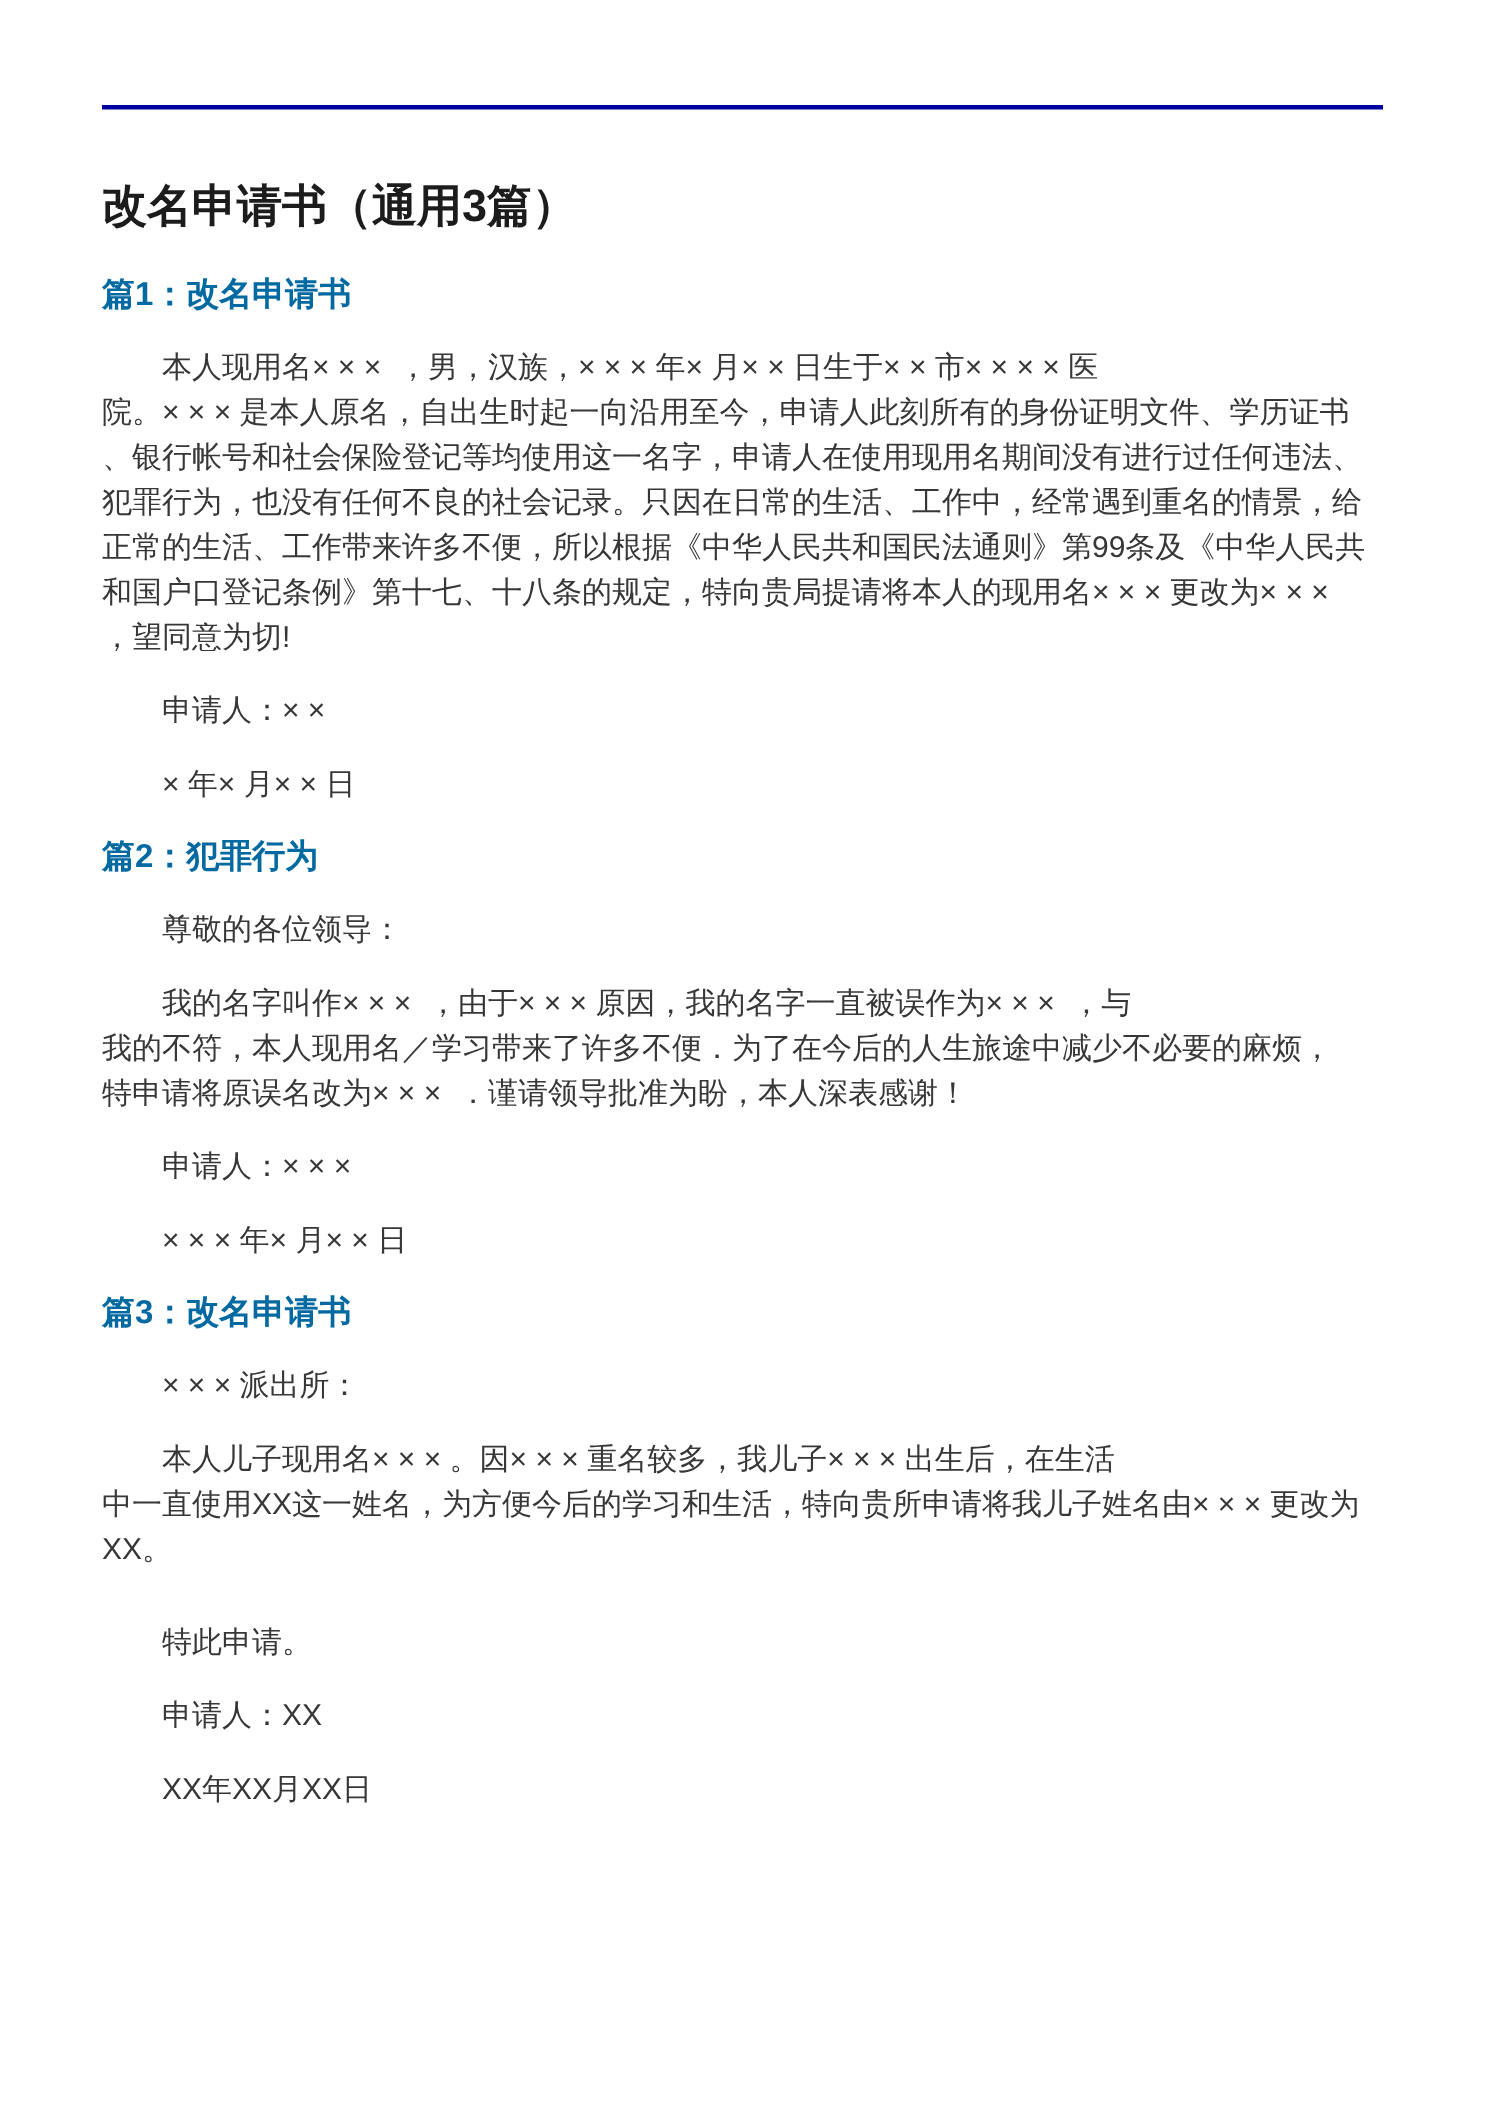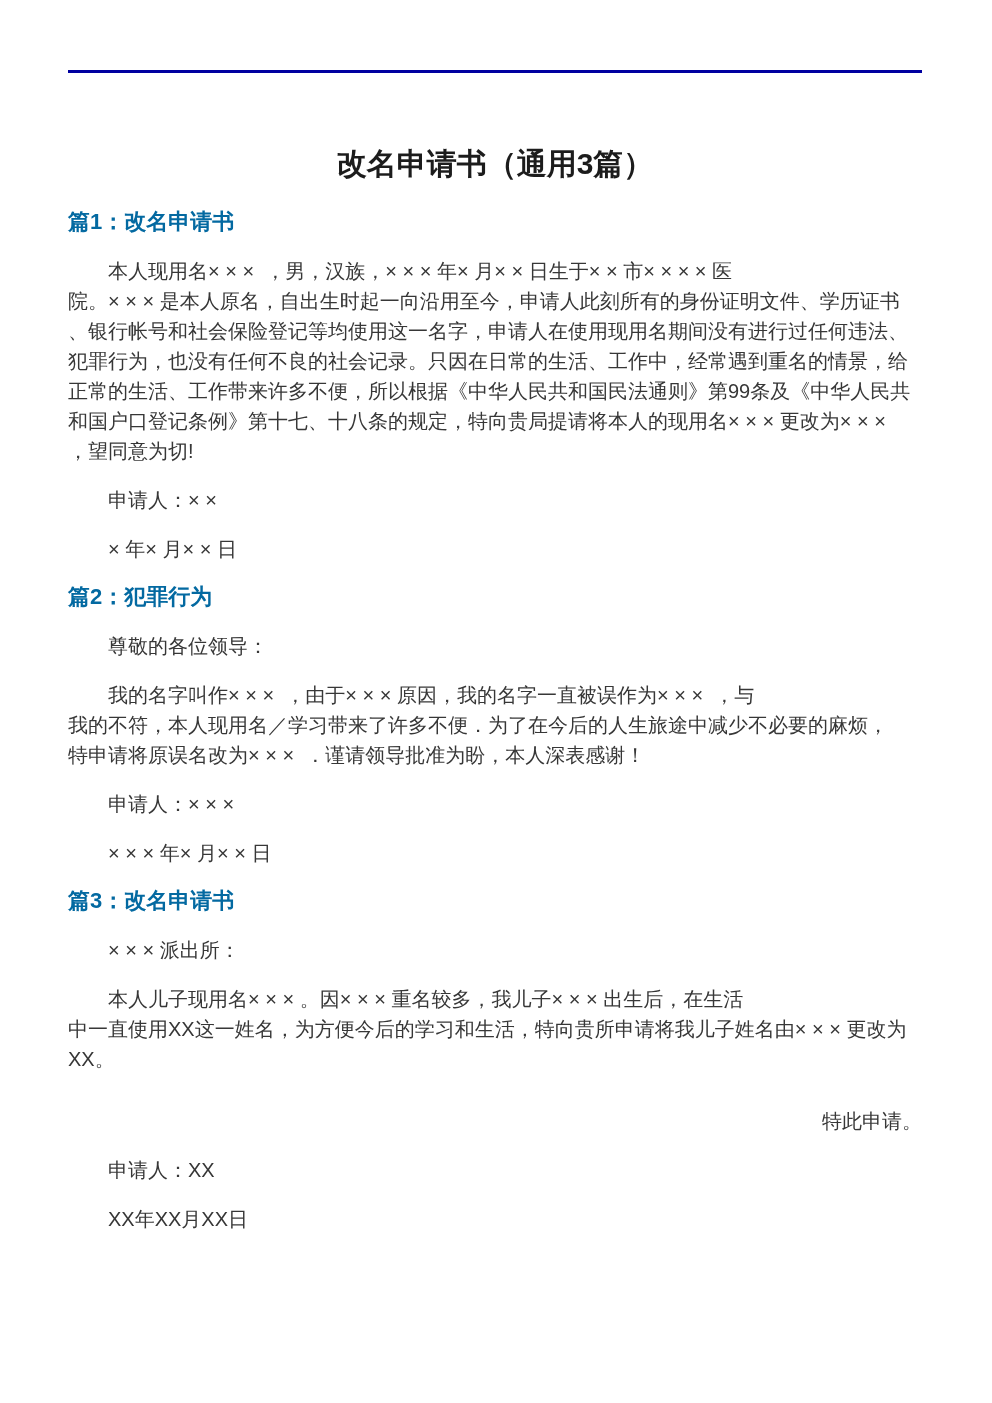--- a/index.html
+++ b/index.html
@@ -25,46 +25,44 @@
   }
   .rule {
     height: 3px;
     background: #0000a0;
     border: none;
   }
   .rule-top {
     margin-top: 70px;
   }
   h1.doc-title {
-    margin: 74px 0 26px 0;
+    margin: 48px 0 26px 0;
     font-size: 30px;
     line-height: 34px;
     font-weight: bold;
     color: #1c1c1c;
-    text-align: center;
   }
   h2.sec-heading {
     margin: 18px 0 0 0;
     font-size: 22px;
     line-height: 30px;
     font-weight: bold;
     color: #0369a1;
   }
   p.para {
     margin: 19px 0 0 0;
     font-size: 20px;
     line-height: 30px;
     color: #373737;
     text-indent: 40px;
     white-space: pre-wrap;
     word-break: break-all;
   }
   p.gap-lg {
     margin-top: 32px;
-    text-align: right;
   }
 </style>
 </head>
 <body>
 
 <div class="page">
   <div class="content">
 
     <div class="rule rule-top"></div>
 

